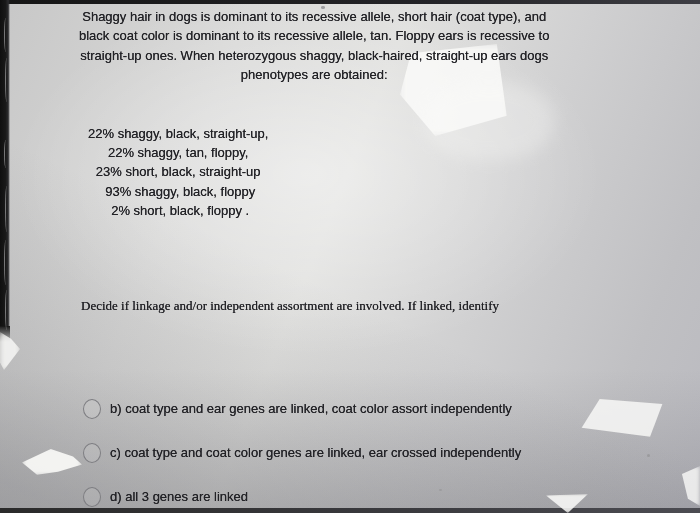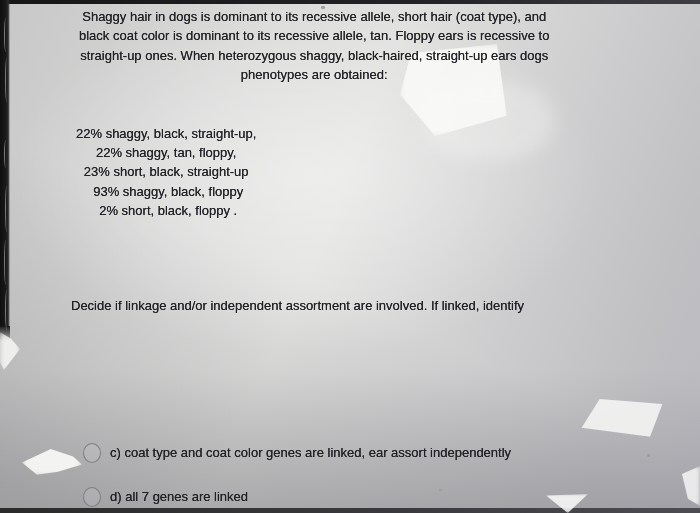--- a/index.html
+++ b/index.html
@@ -72,25 +72,25 @@
   
   .doc-text {
     color: #222226;
     font-size: 13px;
     text-shadow: 0 0 0.6px rgba(25,25,30,0.85);
     white-space: nowrap;
   }
   .para   { position: absolute; left: 79px; top: 7px; }
   .para .tline { line-height: 19.4px; }
 
-  .phenolist { position: absolute; left: 76px; top: 124px; }
+  .phenolist { position: absolute; left: 88px; top: 124px; }
   .phenolist .pline { line-height: 19.2px; }
   .phenolist .pline.indent { padding-left: 4px; }
 
-  .prompt { position: absolute; left: 71px; top: 296px; }
+  .prompt { position: absolute; left: 81px; top: 296px; font-family: Liberation Serif, serif; }
   .prompt .tline { line-height: 19.5px; }
 
   
   .option {
     position: absolute; left: 83px; height: 21px;
     display: flex; align-items: center; cursor: pointer;
   }
   .opt-a { top: 349px; }
   .opt-b { top: 398px; }
   .opt-c { top: 442px; }
@@ -143,22 +143,26 @@
     <div class="pline">22% shaggy, tan, floppy,</div>
     <div class="pline">23% short, black, straight-up</div>
     <div class="pline indent">93% shaggy, black, floppy</div>
     <div class="pline indent">2% short, black, floppy .</div>
   </div>
 
   <div class="prompt doc-text">
     <div class="tline">Decide if linkage and/or independent assortment are involved. If linked, identify</div>
   </div>
 
+  <div class="option opt-b doc-text">
+    <span class="radio"></span>
+    <span class="olabel">b) coat type and ear genes are linked, coat color assort independently</span>
+  </div>
   <div class="option opt-c doc-text">
     <span class="radio"></span>
-    <span class="olabel">c) coat type and coat color genes are linked, ear assort independently</span>
+    <span class="olabel">c) coat type and coat color genes are linked, ear crossed independently</span>
   </div>
   <div class="option opt-d doc-text">
     <span class="radio"></span>
-    <span class="olabel">d) all 7 genes are linked</span>
+    <span class="olabel">d) all 3 genes are linked</span>
   </div>
 
 </div>
 
 </body></html>

